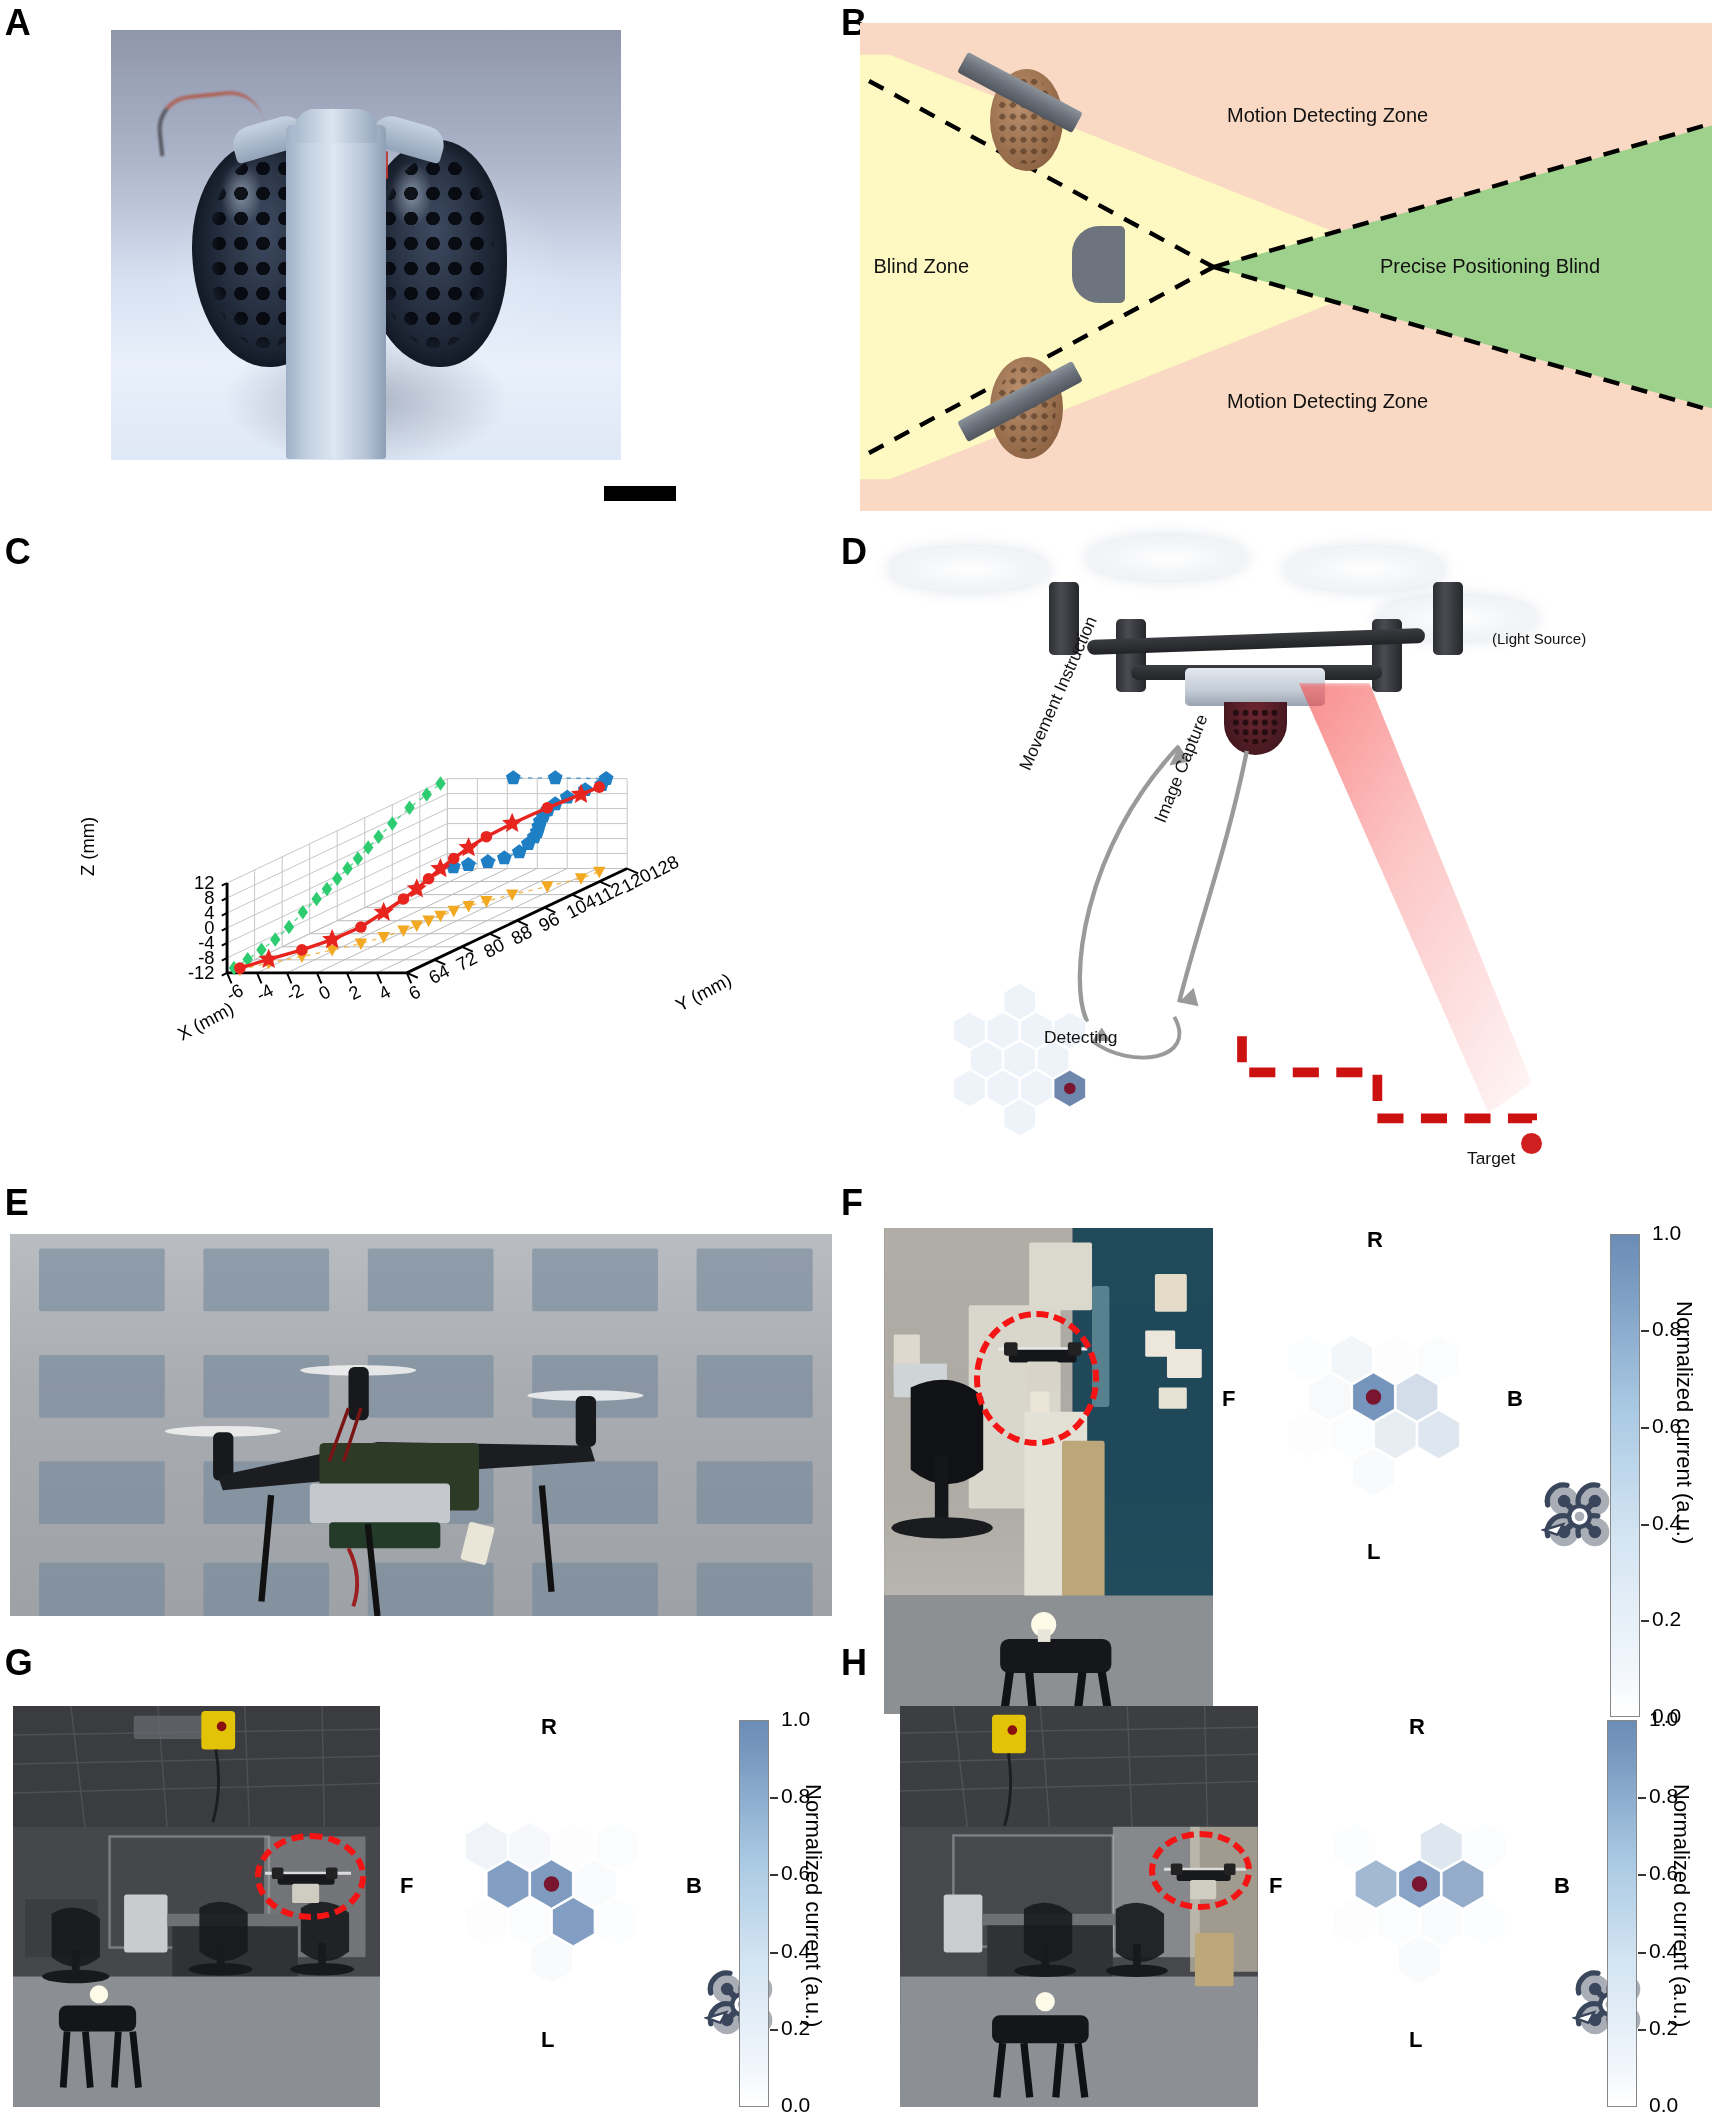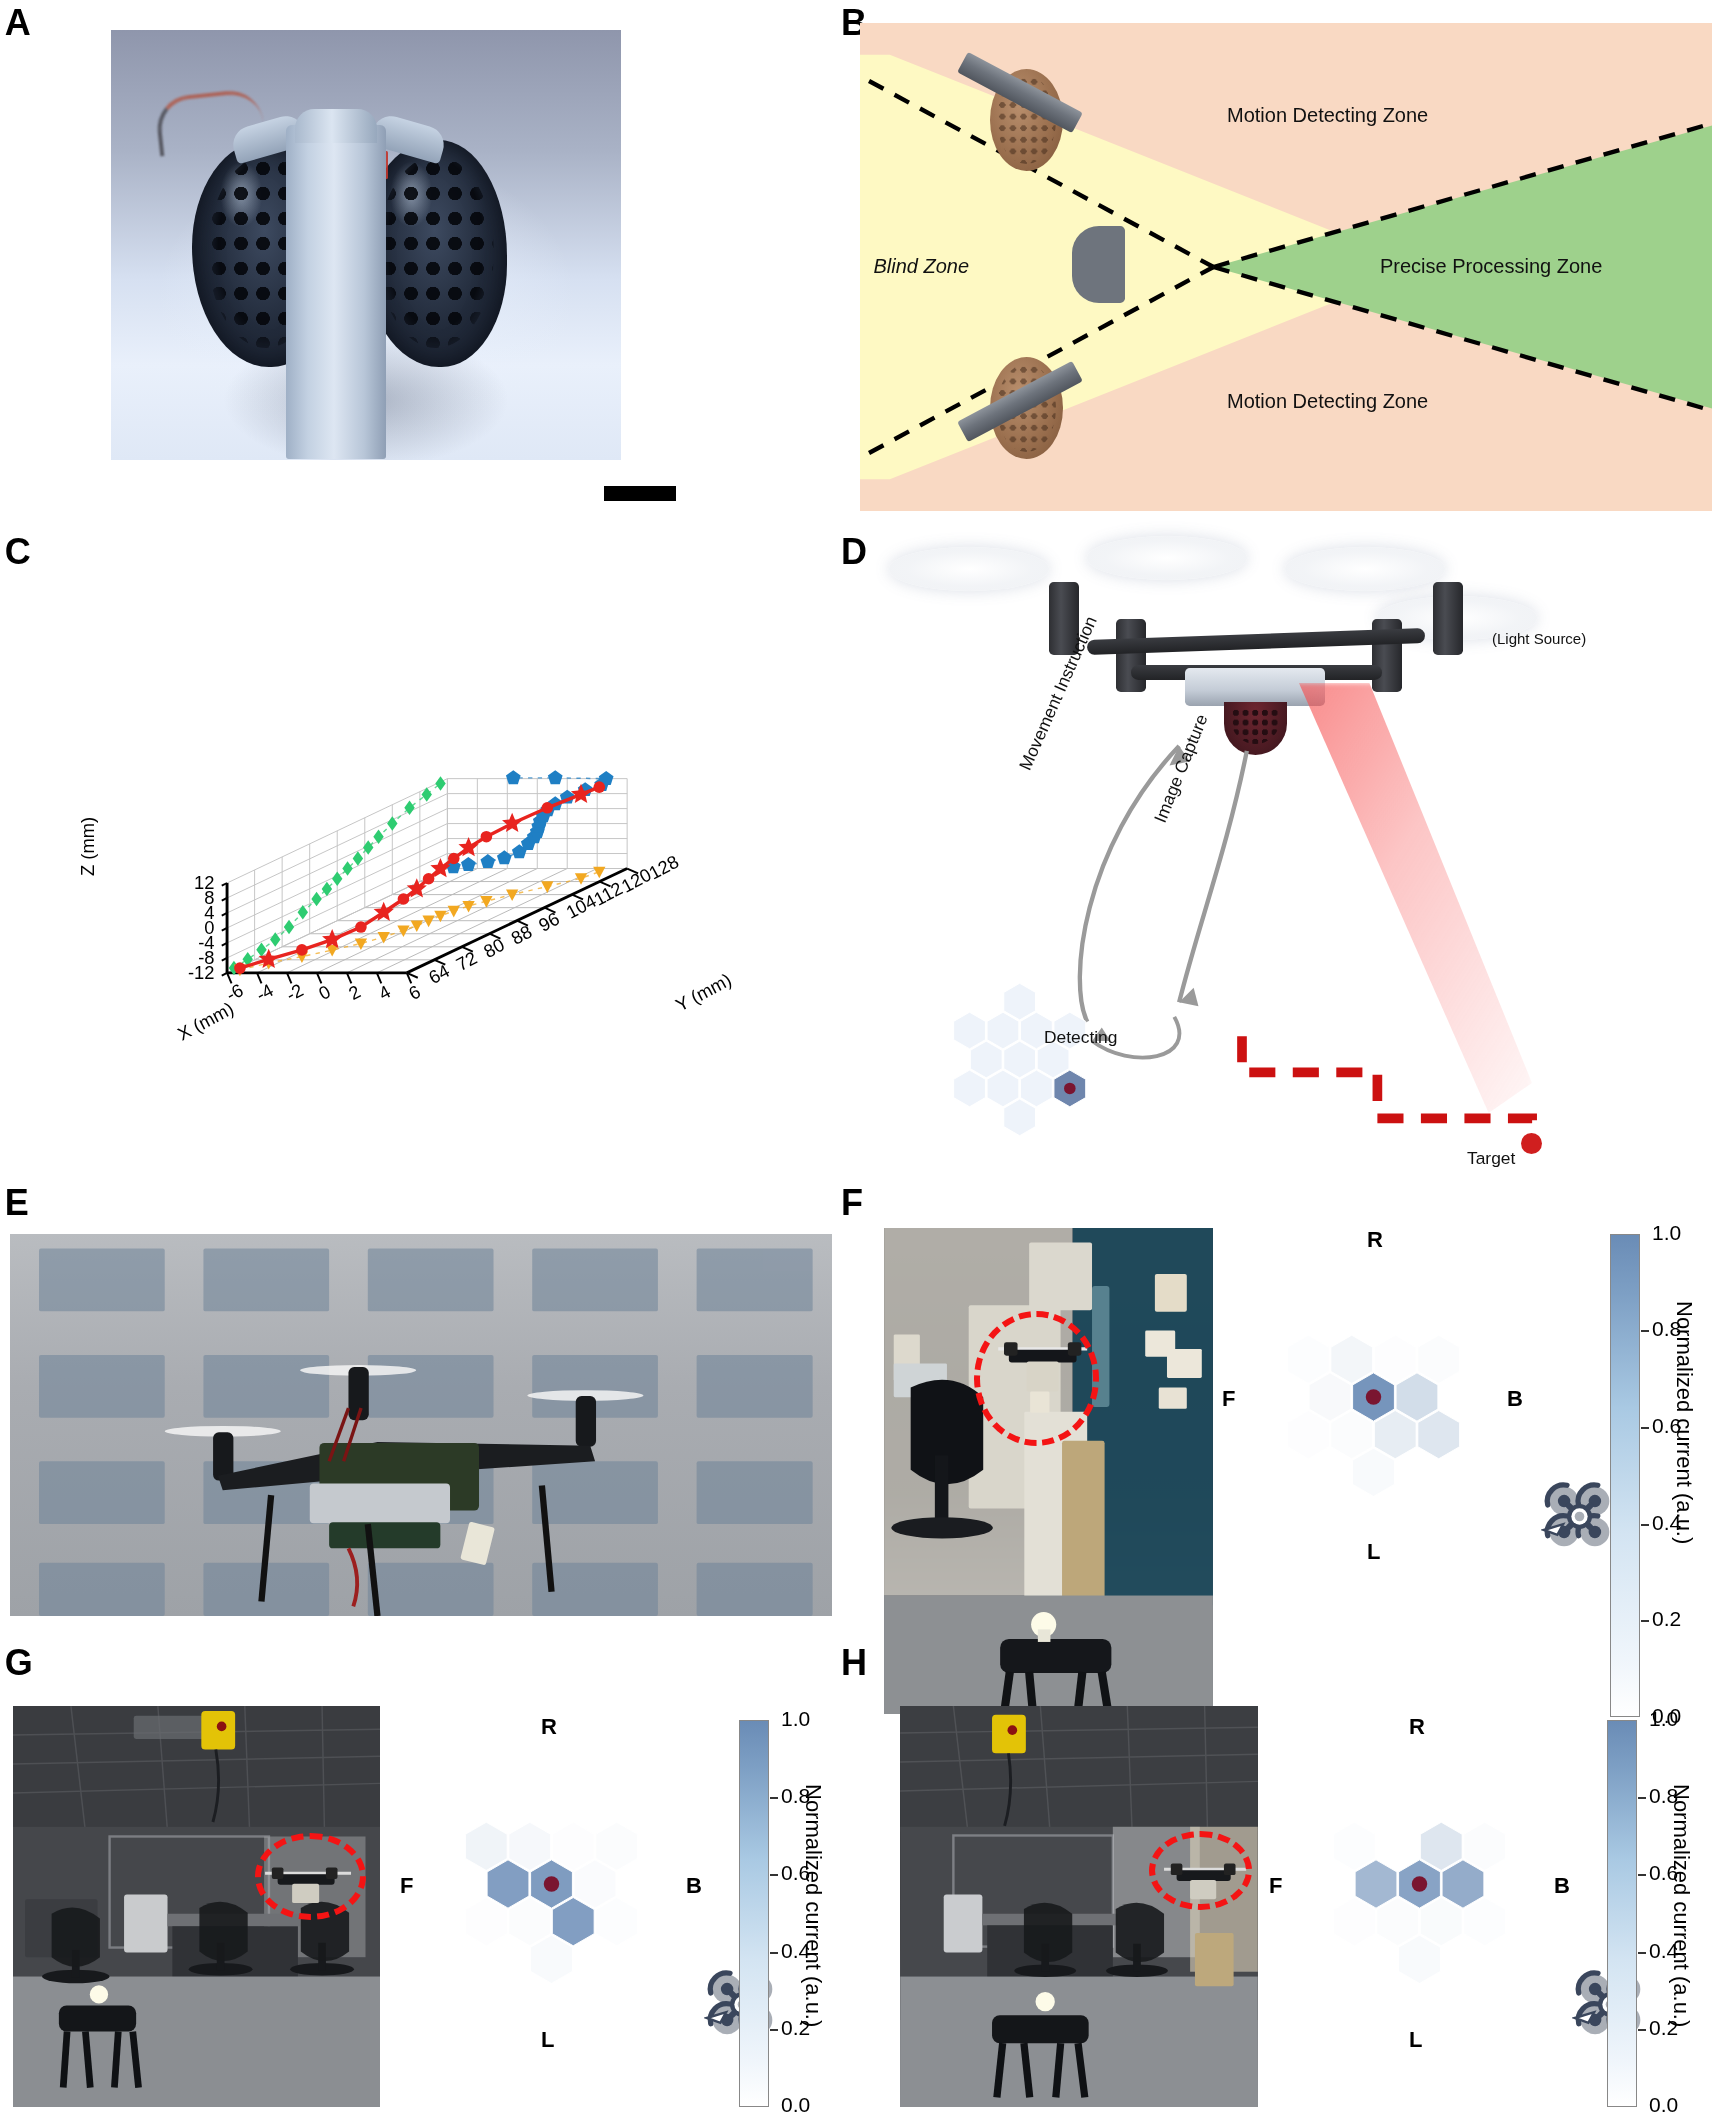--- a/index.html
+++ b/index.html
@@ -103,21 +103,21 @@
     position:absolute; left:0; top:0; width:100%; height:100%;
     pointer-events:none;
   }
   #panel-b .lbl {
     position:absolute; font-size:20px; color:#111; white-space:nowrap;
     font-family:"Liberation Sans", sans-serif;
   }
   #panel-b .lbl.motion-top   { left:367px; top:81px; }
   #panel-b .lbl.motion-bot   { left:367px; top:367px; }
   #panel-b .lbl.precise      { left:520px; top:232px; }
-  #panel-b .lbl.blind        { left:13.5px;  top:232px;font-style:italic; }
+  #panel-b .lbl.blind        { left:13.5px;  top:232px; }
   #panel-b .eye {
     position:absolute; width:73px; height:102px; border-radius:50%;
     background: radial-gradient(ellipse at 40% 35%, #b98f6d 0%, #9a6f4e 55%, #7d5538 100%);
   }
   #panel-b .eye.up   { left:130px; top:46px; }
   #panel-b .eye.down { left:130px; top:334px; }
   #panel-b .eye .d {
     position:absolute; inset:6.8px;
     background-image: radial-gradient(circle, rgba(70,45,28,.55) 38%, rgba(0,0,0,0) 40%);
     background-size: 10.6px 11.6px; border-radius:50%;
@@ -261,21 +261,21 @@
         </div>
       <div class="eye down">
           <div class="d"></div>
         </div>
       <div class="board up"></div>
       <div class="board down"></div>
       <div class="hub"></div>
 
       <div class="lbl motion-top">Motion Detecting Zone</div>
       <div class="lbl motion-bot">Motion Detecting Zone</div>
-      <div class="lbl precise">Precise Processing Zone</div>
+      <div class="lbl precise">Precise Positioning Blind</div>
       <div class="lbl blind">Blind Zone</div>
     </div>
   </div>
 
   <div class="panel-letter" style="left:4.8px; top:534px;">C</div>
   <div class="panel" id="panel-c">
     <svg id="plot3d" width="822" height="604" viewBox="0 0 1700 1250">
         <g>
           <line x1="430" y1="900" x2="886" y2="684" stroke="#b9b9b9" stroke-width="2"></line>
           <line x1="492" y1="900" x2="948" y2="684" stroke="#b9b9b9" stroke-width="2"></line>

